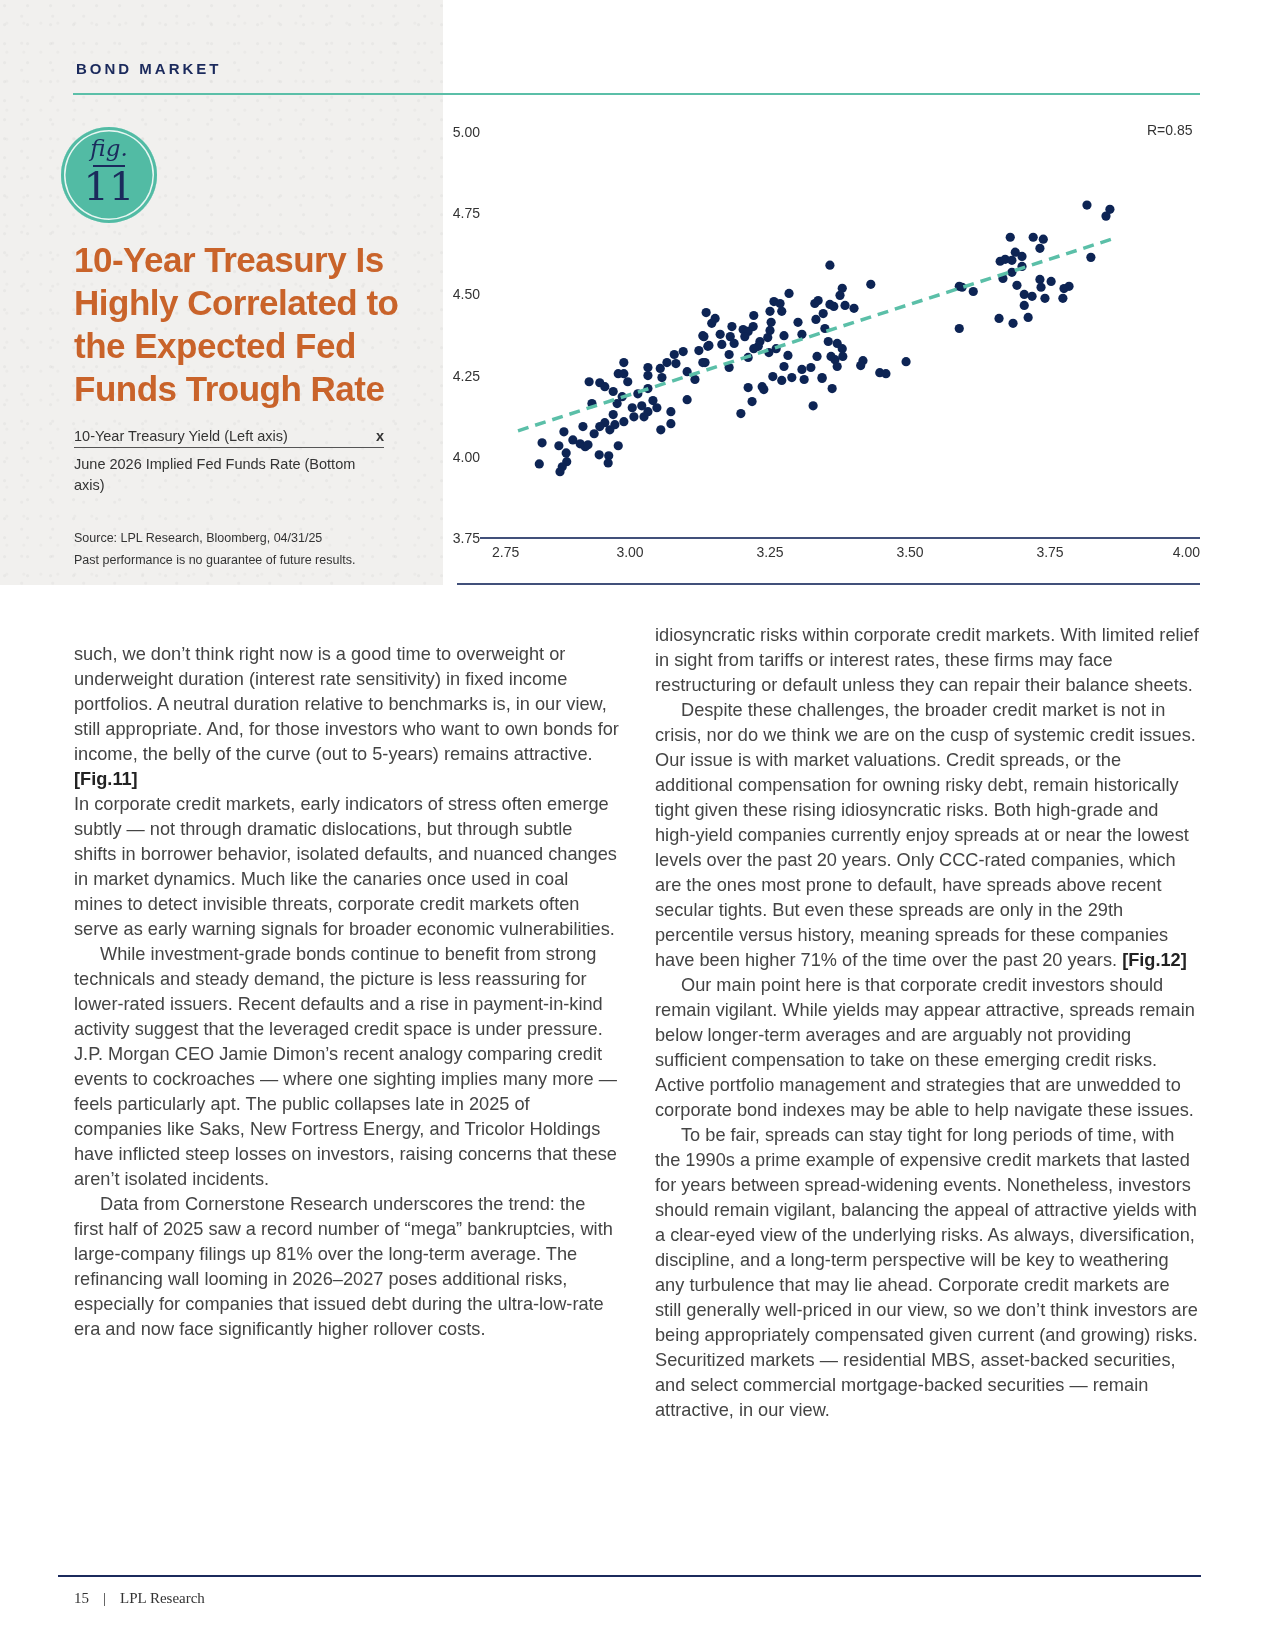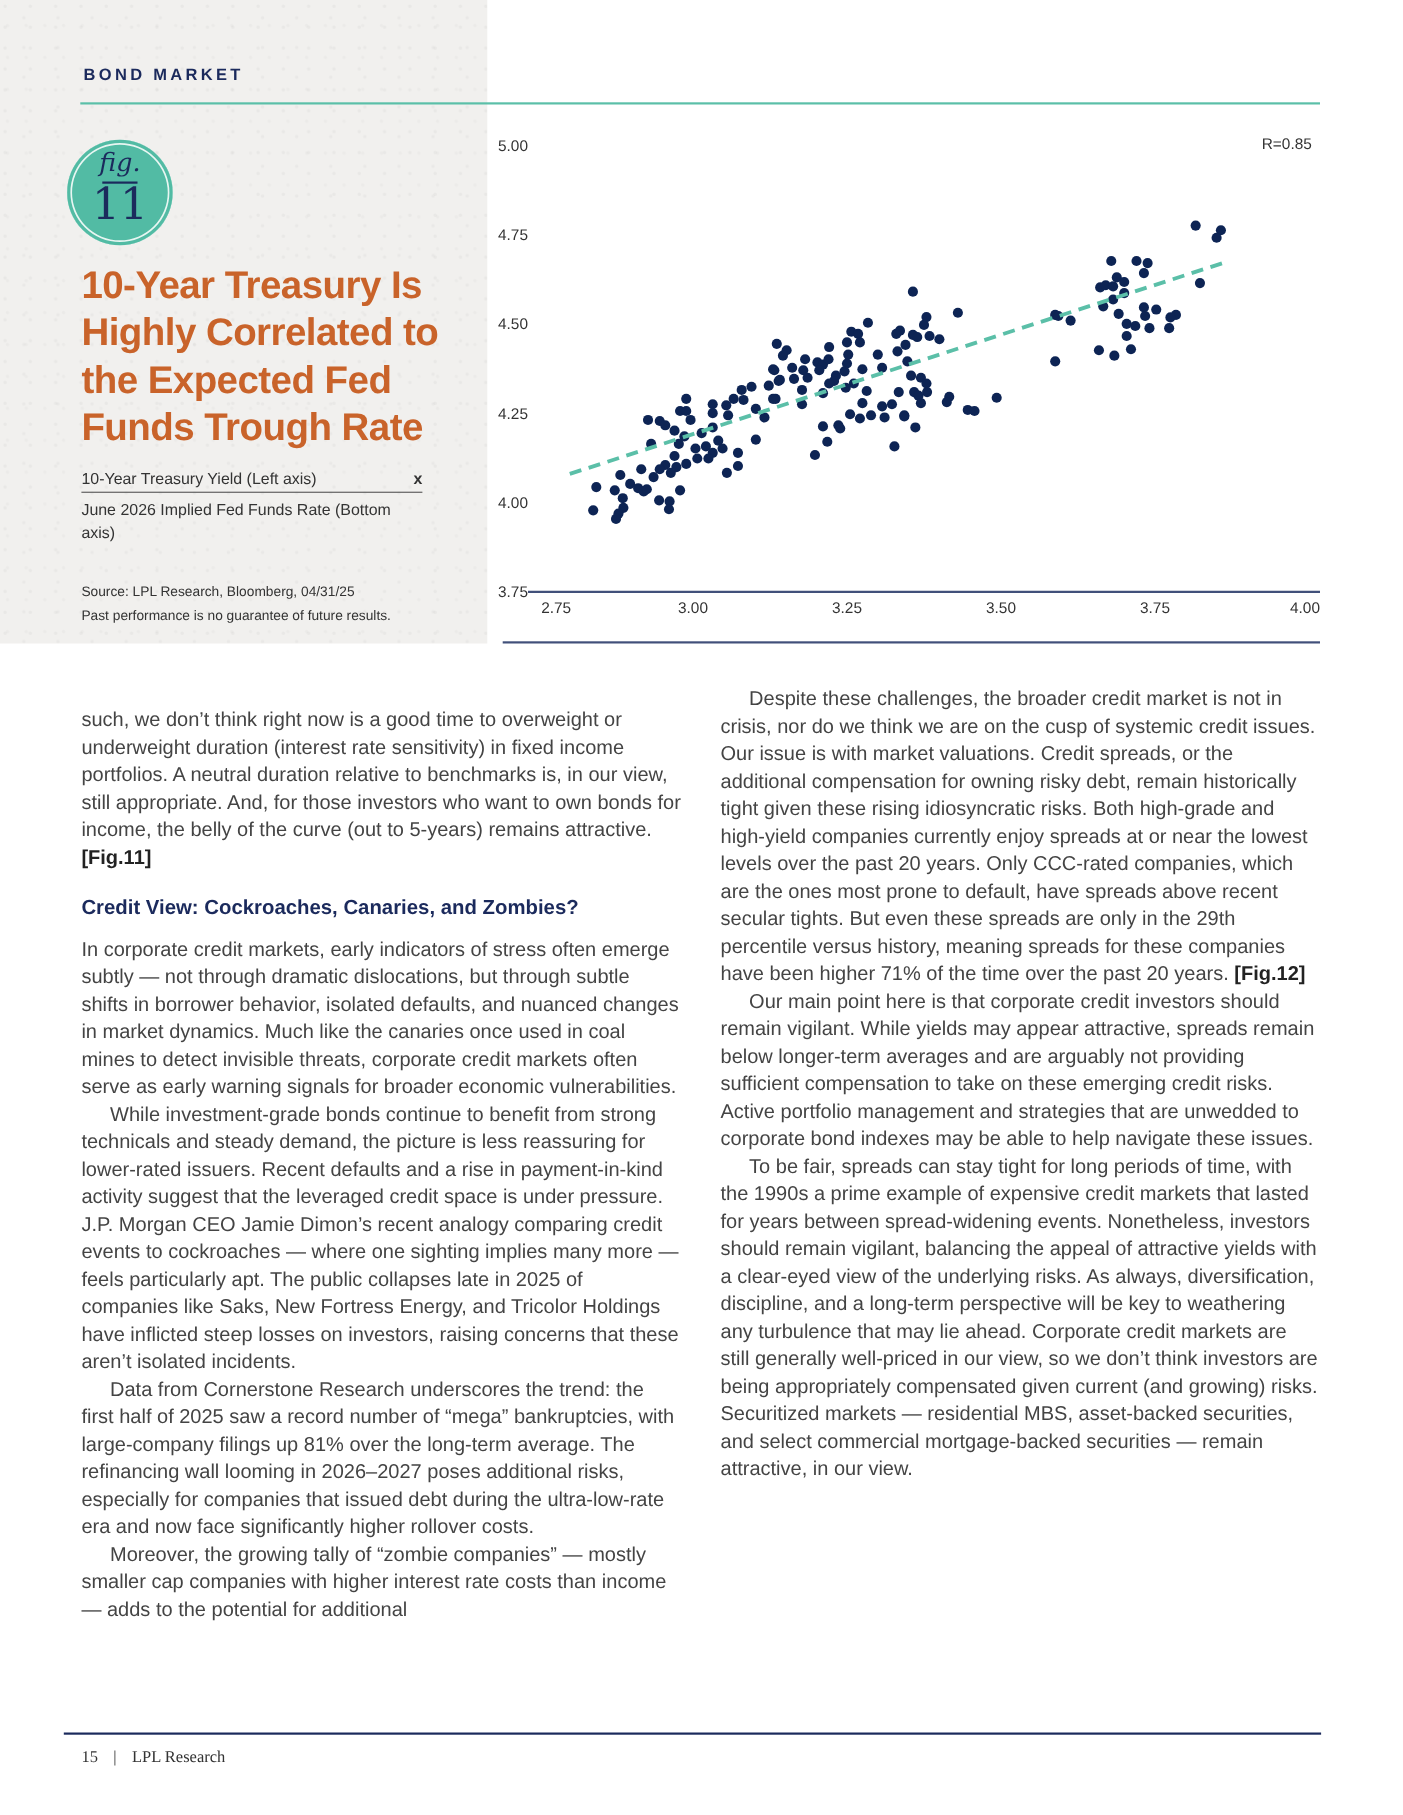--- a/index.html
+++ b/index.html
@@ -262,28 +262,27 @@
       <circle cx="120" cy="371.7407999999999" r="4.6" fill="#0d2454"></circle>
       <circle cx="99.28000000000004" cy="363.9455999999999" r="4.6" fill="#0d2454"></circle>
     </g>
   <line id="trend" stroke="#5bbfa8" stroke-width="3.5" stroke-dasharray="11,7" x1="77.9999999999999" y1="330.816" x2="671.5999999999999" y2="139.18400000000003"></line>
 </svg>
 <div class="r-label">R=0.85</div>
 <div class="chart-bottom-rule"></div>
 
 <div class="col left-col">
   <p><span>such, we don’t think right now is a good time to overweight or underweight duration (interest rate sensitivity) in fixed income portfolios. A neutral duration relative to benchmarks is, in our view, still appropriate. And, for those investors who want to own bonds for income, the belly of the curve (out to 5-years) remains attractive.</span> <b>[Fig.11]</b></p>
-  <div class="h">Credit View: Cockroaches, Canaries, and Zombies?</div>
   <p>In corporate credit markets, early indicators of stress often emerge subtly — not through dramatic dislocations, but through subtle shifts in borrower behavior, isolated defaults, and nuanced changes in market dynamics. Much like the canaries once used in coal mines to detect invisible threats, corporate credit markets often serve as early warning signals for broader economic vulnerabilities.</p>
   <p class="indent">While investment-grade bonds continue to benefit from strong technicals and steady demand, the picture is less reassuring for lower-rated issuers. Recent defaults and a rise in payment-in-kind activity suggest that the leveraged credit space is under pressure.  J.P. Morgan CEO Jamie Dimon’s recent analogy comparing credit events to cockroaches — where one sighting implies many more — feels particularly apt. The public collapses late in 2025 of companies like Saks, New Fortress Energy, and Tricolor Holdings have inflicted steep losses on investors, raising concerns that these aren’t isolated incidents.</p>
   <p class="indent">Data from Cornerstone Research underscores the trend: the first half of 2025 saw a record number of “mega” bankruptcies, with large-company filings up 81% over the long-term average. The refinancing wall looming in 2026–2027 poses additional risks, especially for companies that issued debt during the ultra-low-rate era and now face significantly higher rollover costs.</p>
-  <p class="indent">Moreover, the growing tally of “zombie companies” — mostly smaller cap companies with higher interest rate costs than income — adds to the potential for additional</p>
 </div>
 
 <div class="col right-col">
+  <p>idiosyncratic risks within corporate credit markets. With limited relief in sight from tariffs or interest rates, these firms may face restructuring or default unless they can repair their balance sheets.</p>
   <p class="indent"><span>Despite these challenges, the broader credit market is not in crisis, nor do we think we are on the cusp of systemic credit issues. Our issue is with market valuations. Credit spreads, or the additional compensation for owning risky debt, remain historically tight given these rising idiosyncratic risks. Both high-grade and high-yield companies currently enjoy spreads at or near the lowest levels over the past 20 years. Only CCC-rated companies, which are the ones most prone to default, have spreads above recent secular tights. But even these spreads are only in the 29th percentile versus history, meaning spreads for these companies have been higher 71% of the time over the past 20 years.</span> <b>[Fig.12]</b></p>
   <p class="indent">Our main point here is that corporate credit investors should remain vigilant. While yields may appear attractive, spreads remain below longer-term averages and are arguably not providing sufficient compensation to take on these emerging credit risks. Active portfolio management and strategies that are unwedded to corporate bond indexes may be able to help navigate these issues.</p>
   <p class="indent">To be fair, spreads can stay tight for long periods of time, with the 1990s a prime example of expensive credit markets that lasted for years between spread-widening events. Nonetheless, investors should remain vigilant, balancing the appeal of attractive yields with a clear-eyed view of the underlying risks. As always, diversification, discipline, and a long-term perspective will be key to weathering any turbulence that may lie ahead. Corporate credit markets are still generally well-priced in our view, so we don’t think investors are being appropriately compensated given current (and growing) risks. Securitized markets — residential MBS, asset-backed securities, and select commercial mortgage-backed securities — remain attractive, in our view.</p>
 </div>
 
 <div class="foot-rule"></div>
 <div class="footer">
   <span>15</span><span class="sep">|</span><span>LPL Research</span>
 </div>
 

